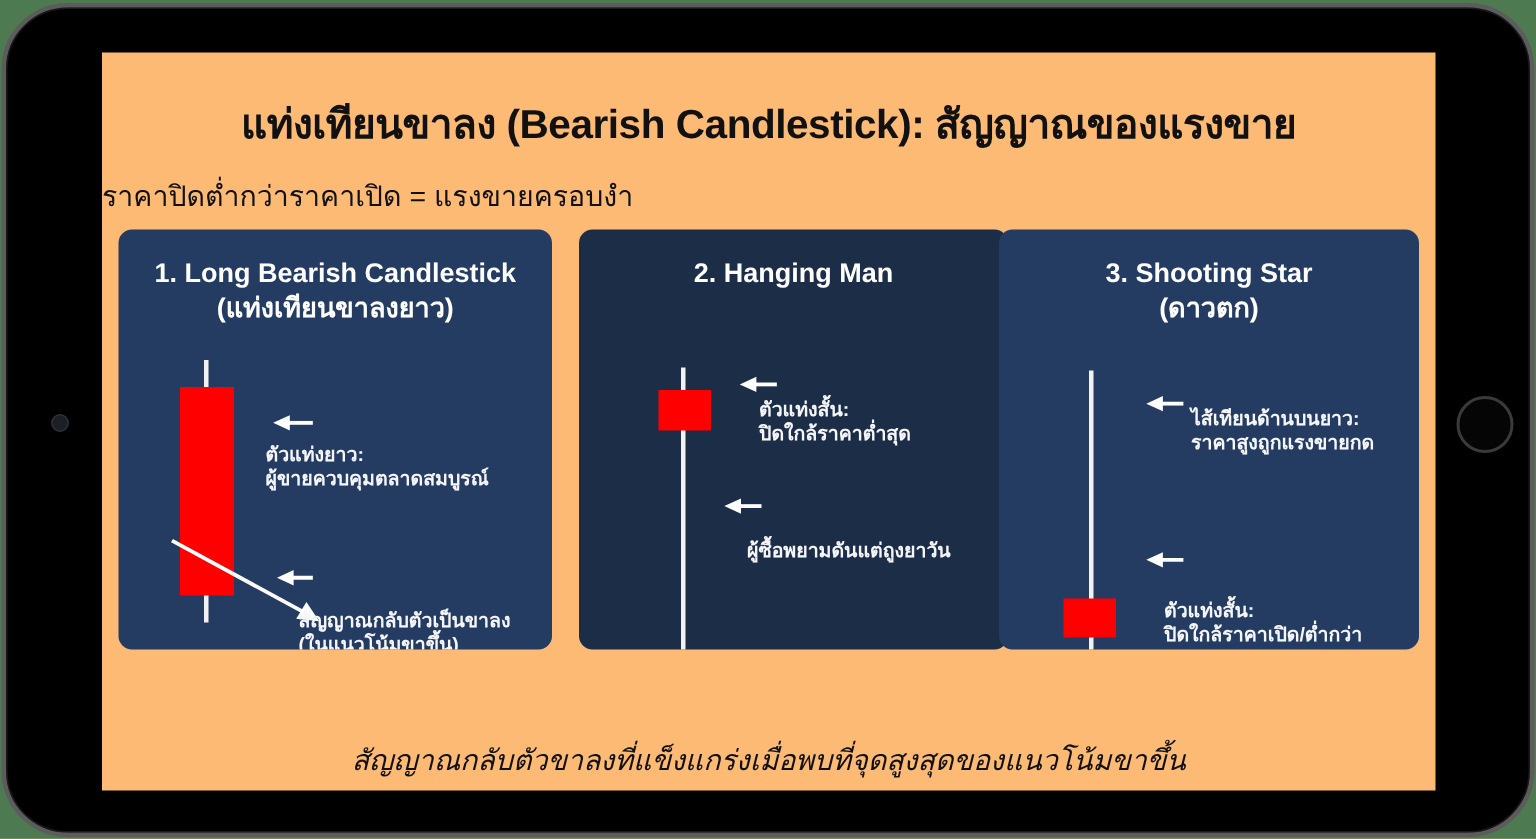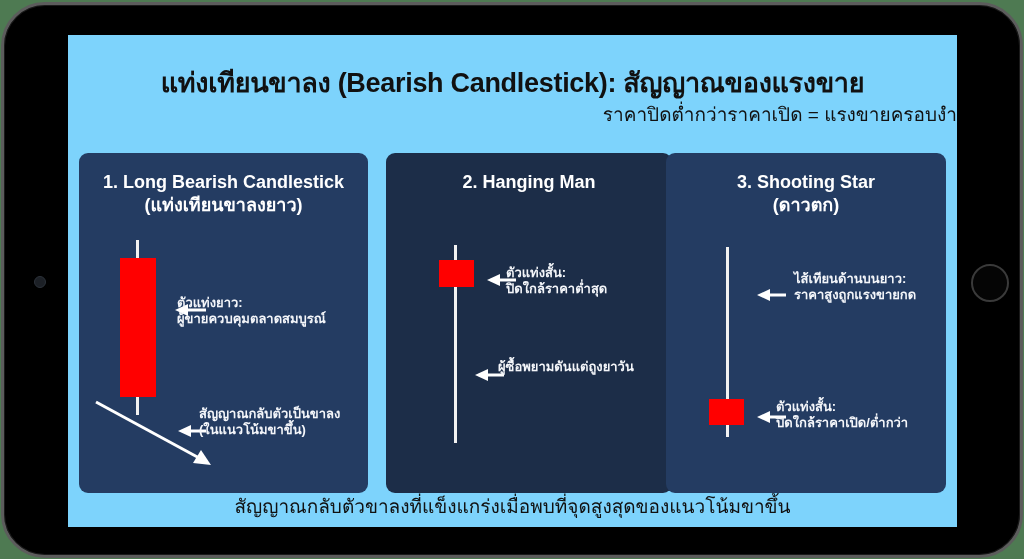--- a/index.html
+++ b/index.html
@@ -16,38 +16,38 @@
     position: absolute; left: 30px; top: 271px; width: 12px; height: 12px;
     border-radius: 50%; background: #1c2026; border: 1px solid #2c323a;
   }
   .home-button {
     position: absolute; left: 967px; top: 259px; width: 38px; height: 38px;
     border-radius: 50%; border: 2px solid #3a3a3a; background: #050505;
   }
 
   .screen {
     position: absolute; left: 68px; top: 35px; width: 889px; height: 492px;
-    background: #7dd3fc; overflow: hidden;
+    background: #fdba74; overflow: hidden;
   }
 
   .title {
     position: absolute; left: 0; top: 26px; width: 100%; text-align: center;
     font-size: 27px; font-weight: bold; color: #111; letter-spacing: -0.3px;
   }
   .subtitle {
-    position: absolute; left: 0; top: 64px; width: 100%; text-align: right;
+    position: absolute; left: 0; top: 80px; width: 100%; text-align: left;
     font-size: 19px; color: #111;
   }
   .footer {
     position: absolute; left: 0; top: 456px; width: 100%; text-align: center;
-    font-size: 19px; color: #111;
+    font-size: 19px; color: #111; font-style: italic;
   }
 
   .panel {
-    position: absolute; top: 118px; height: 340px; border-radius: 9px;
+    position: absolute; top: 118px; height: 280px; border-radius: 9px;
     color: #fff; overflow: hidden;
   }
   .panel.p1 { left: 11px;  width: 289px; background: #243c62; }
   .panel.p2 { left: 306px; width: 286px; background: #1c2d48; margin-left: 12px; }
   .panel.p3 { left: 598px; width: 280px; background: #243c62; }
 
   .panel-title {
     position: absolute; left: 0; top: 18px; width: 100%; text-align: center;
     font-size: 18px; font-weight: bold; line-height: 23px;
   }

